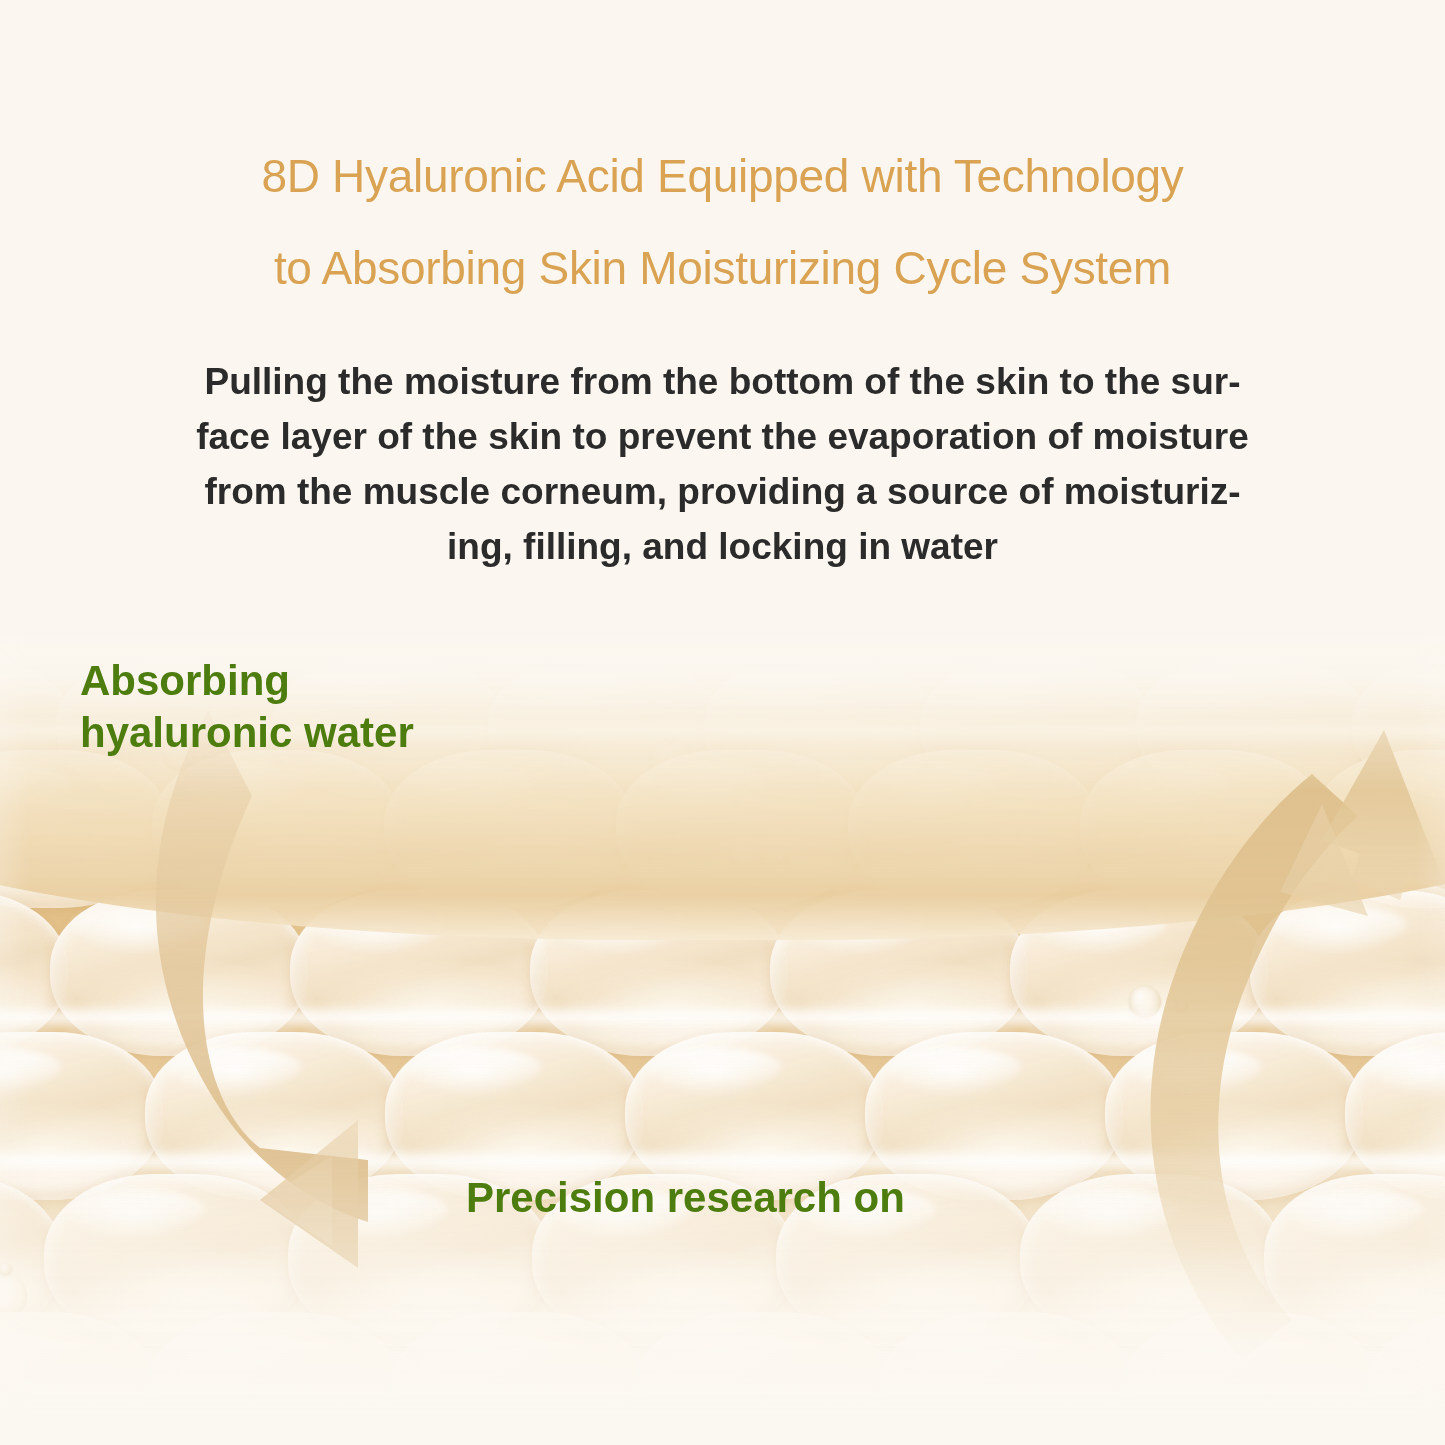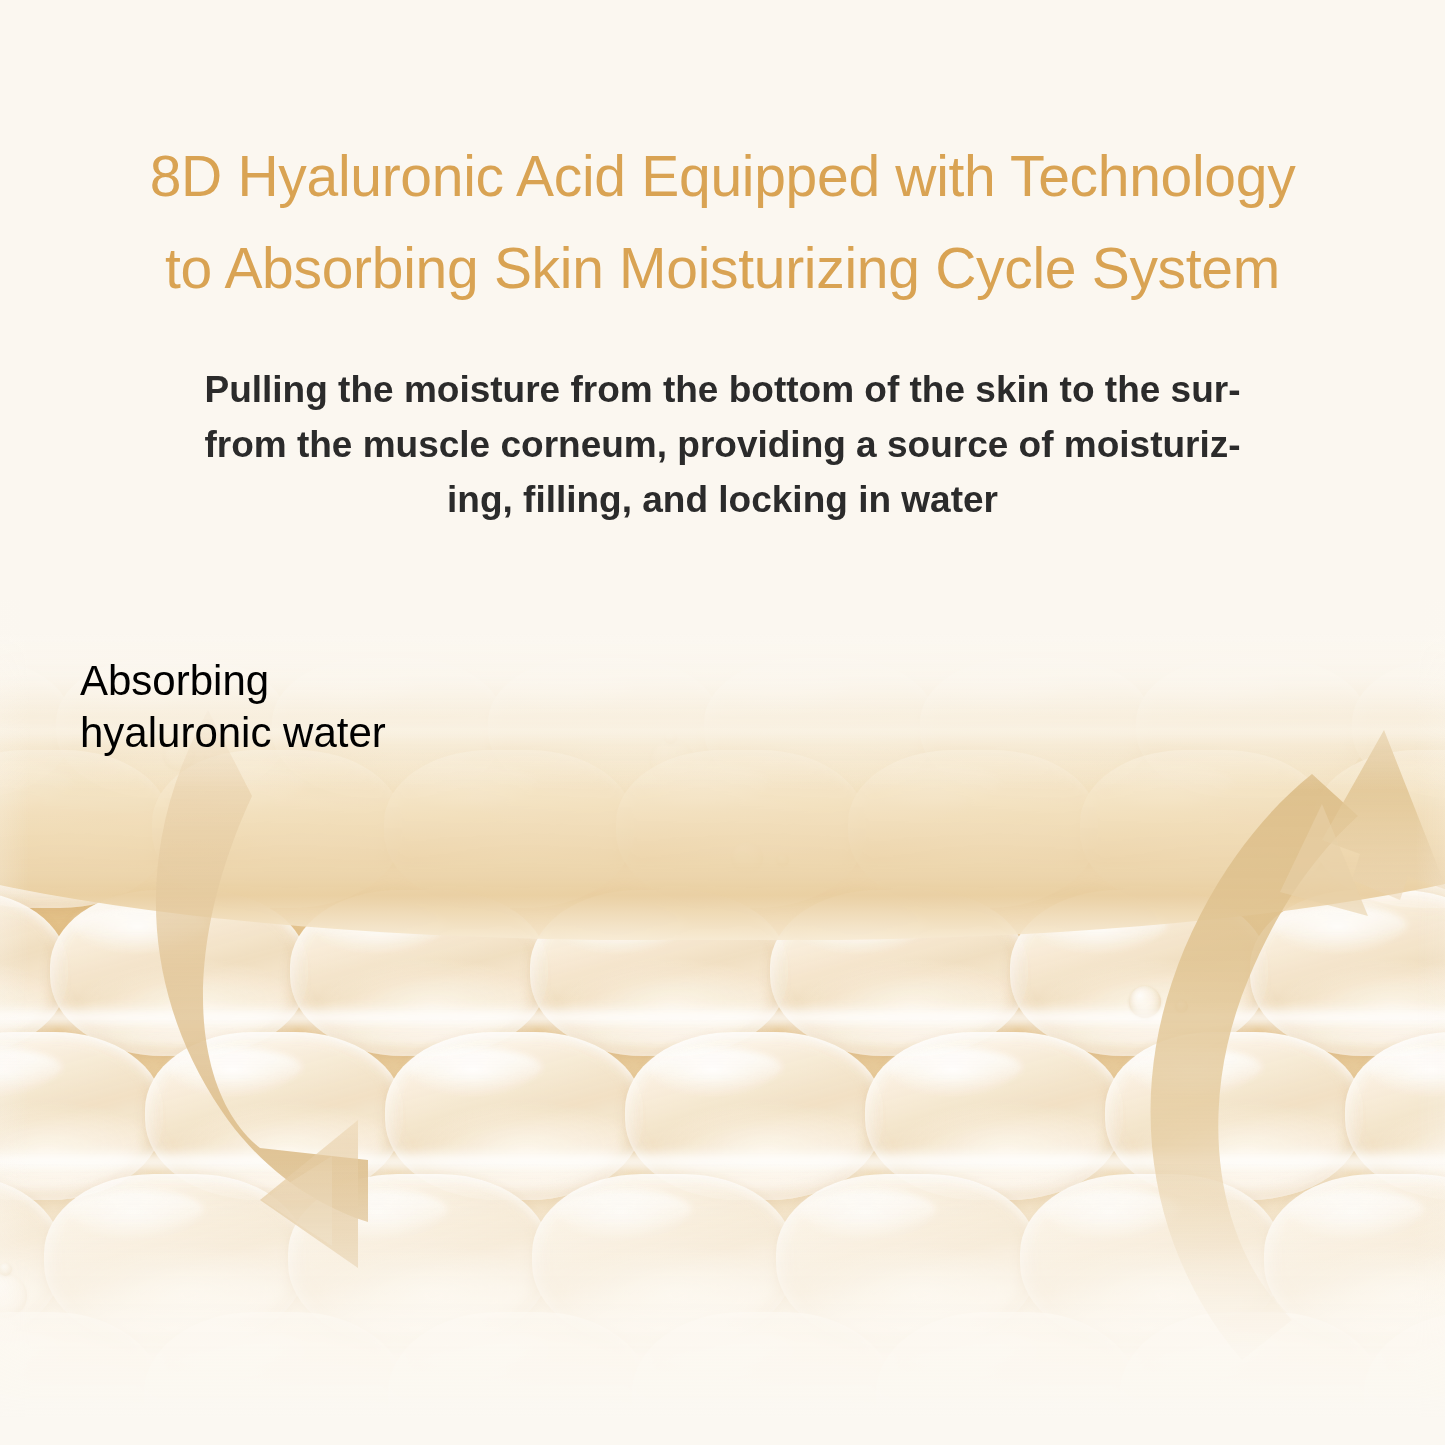--- a/index.html
+++ b/index.html
@@ -9,24 +9,24 @@
     background:#FBF7F0;
     font-family:"Liberation Sans","DejaVu Sans",sans-serif;
     overflow:hidden;
     position:relative;
   }
   .page{position:relative;width:1445px;height:1445px;background:#FBF7F0;overflow:hidden;}
 
   
   .textblock{position:absolute;top:0;left:0;width:1445px;z-index:40;}
   .title{
-    margin:0;padding:8px;
+    margin:0;padding:0;
     text-align:center;
     color:#D9A353;
-    font-size:57px;
+    font-size:46px;
     line-height:92px;
     font-weight:400;
     letter-spacing:-0.3px;
     padding-top:130px;
   }
   .title .tl{display:block;}
   .subtitle{
     margin:0;padding:0;
     text-align:center;
     color:#2B2B2B;
@@ -150,24 +150,24 @@
     pointer-events:none;
   }
   .sidefadeL{position:absolute;left:0;top:0;width:70px;height:860px;z-index:9;
     background:linear-gradient(to right,rgba(252,248,241,0.55),rgba(252,248,241,0));pointer-events:none;}
   .sidefadeR{position:absolute;right:0;top:0;width:70px;height:860px;z-index:9;
     background:linear-gradient(to left,rgba(252,248,241,0.45),rgba(252,248,241,0));pointer-events:none;}
 
   
   .callout{
     position:absolute;z-index:60;
-    color:#000000;
+    color:#4d7c0f;
     font-size:42px;
     line-height:52px;
-    font-weight:400;
+    font-weight:700;
     white-space:nowrap;
   }
   .callout .cl{display:block;}
   #cal-left{left:80px;top:655px;text-align:left;}
   #cal-right{right:62px;top:660px;text-align:right;}
   #cal-bottom{left:466px;top:1172px;text-align:left;}
 </style>
 </head>
 <body>
 
@@ -175,20 +175,21 @@
 
   <div class="textblock">
 
     <h1 class="title">
       <span class="tl">8D Hyaluronic Acid Equipped with Technology</span>
       <span class="tl">to Absorbing Skin Moisturizing Cycle System</span>
     </h1>
 
     <p class="subtitle">
       <span class="sl">Pulling the moisture from the bottom of the skin to the sur-</span>
+      <span class="sl">face layer of the skin to prevent the evaporation of moisture</span>
       <span class="sl">from the muscle corneum, providing a source of moisturiz-</span>
       <span class="sl">ing, filling, and locking in water</span>
     </p>
   </div>
 
   <div class="photo">
     <div class="gelmass">
 
       <div class="substrate"></div>
 
@@ -326,15 +327,16 @@
     </div>
   </div>
 
   <div class="callout" id="cal-left">
     <span class="cl">Absorbing</span>
     <span class="cl">hyaluronic water</span>
   </div>
 
 
   <div class="callout" id="cal-bottom">
+    <span class="cl">Precision research on</span>
   </div>
 
 </div>
 
 </body></html>

